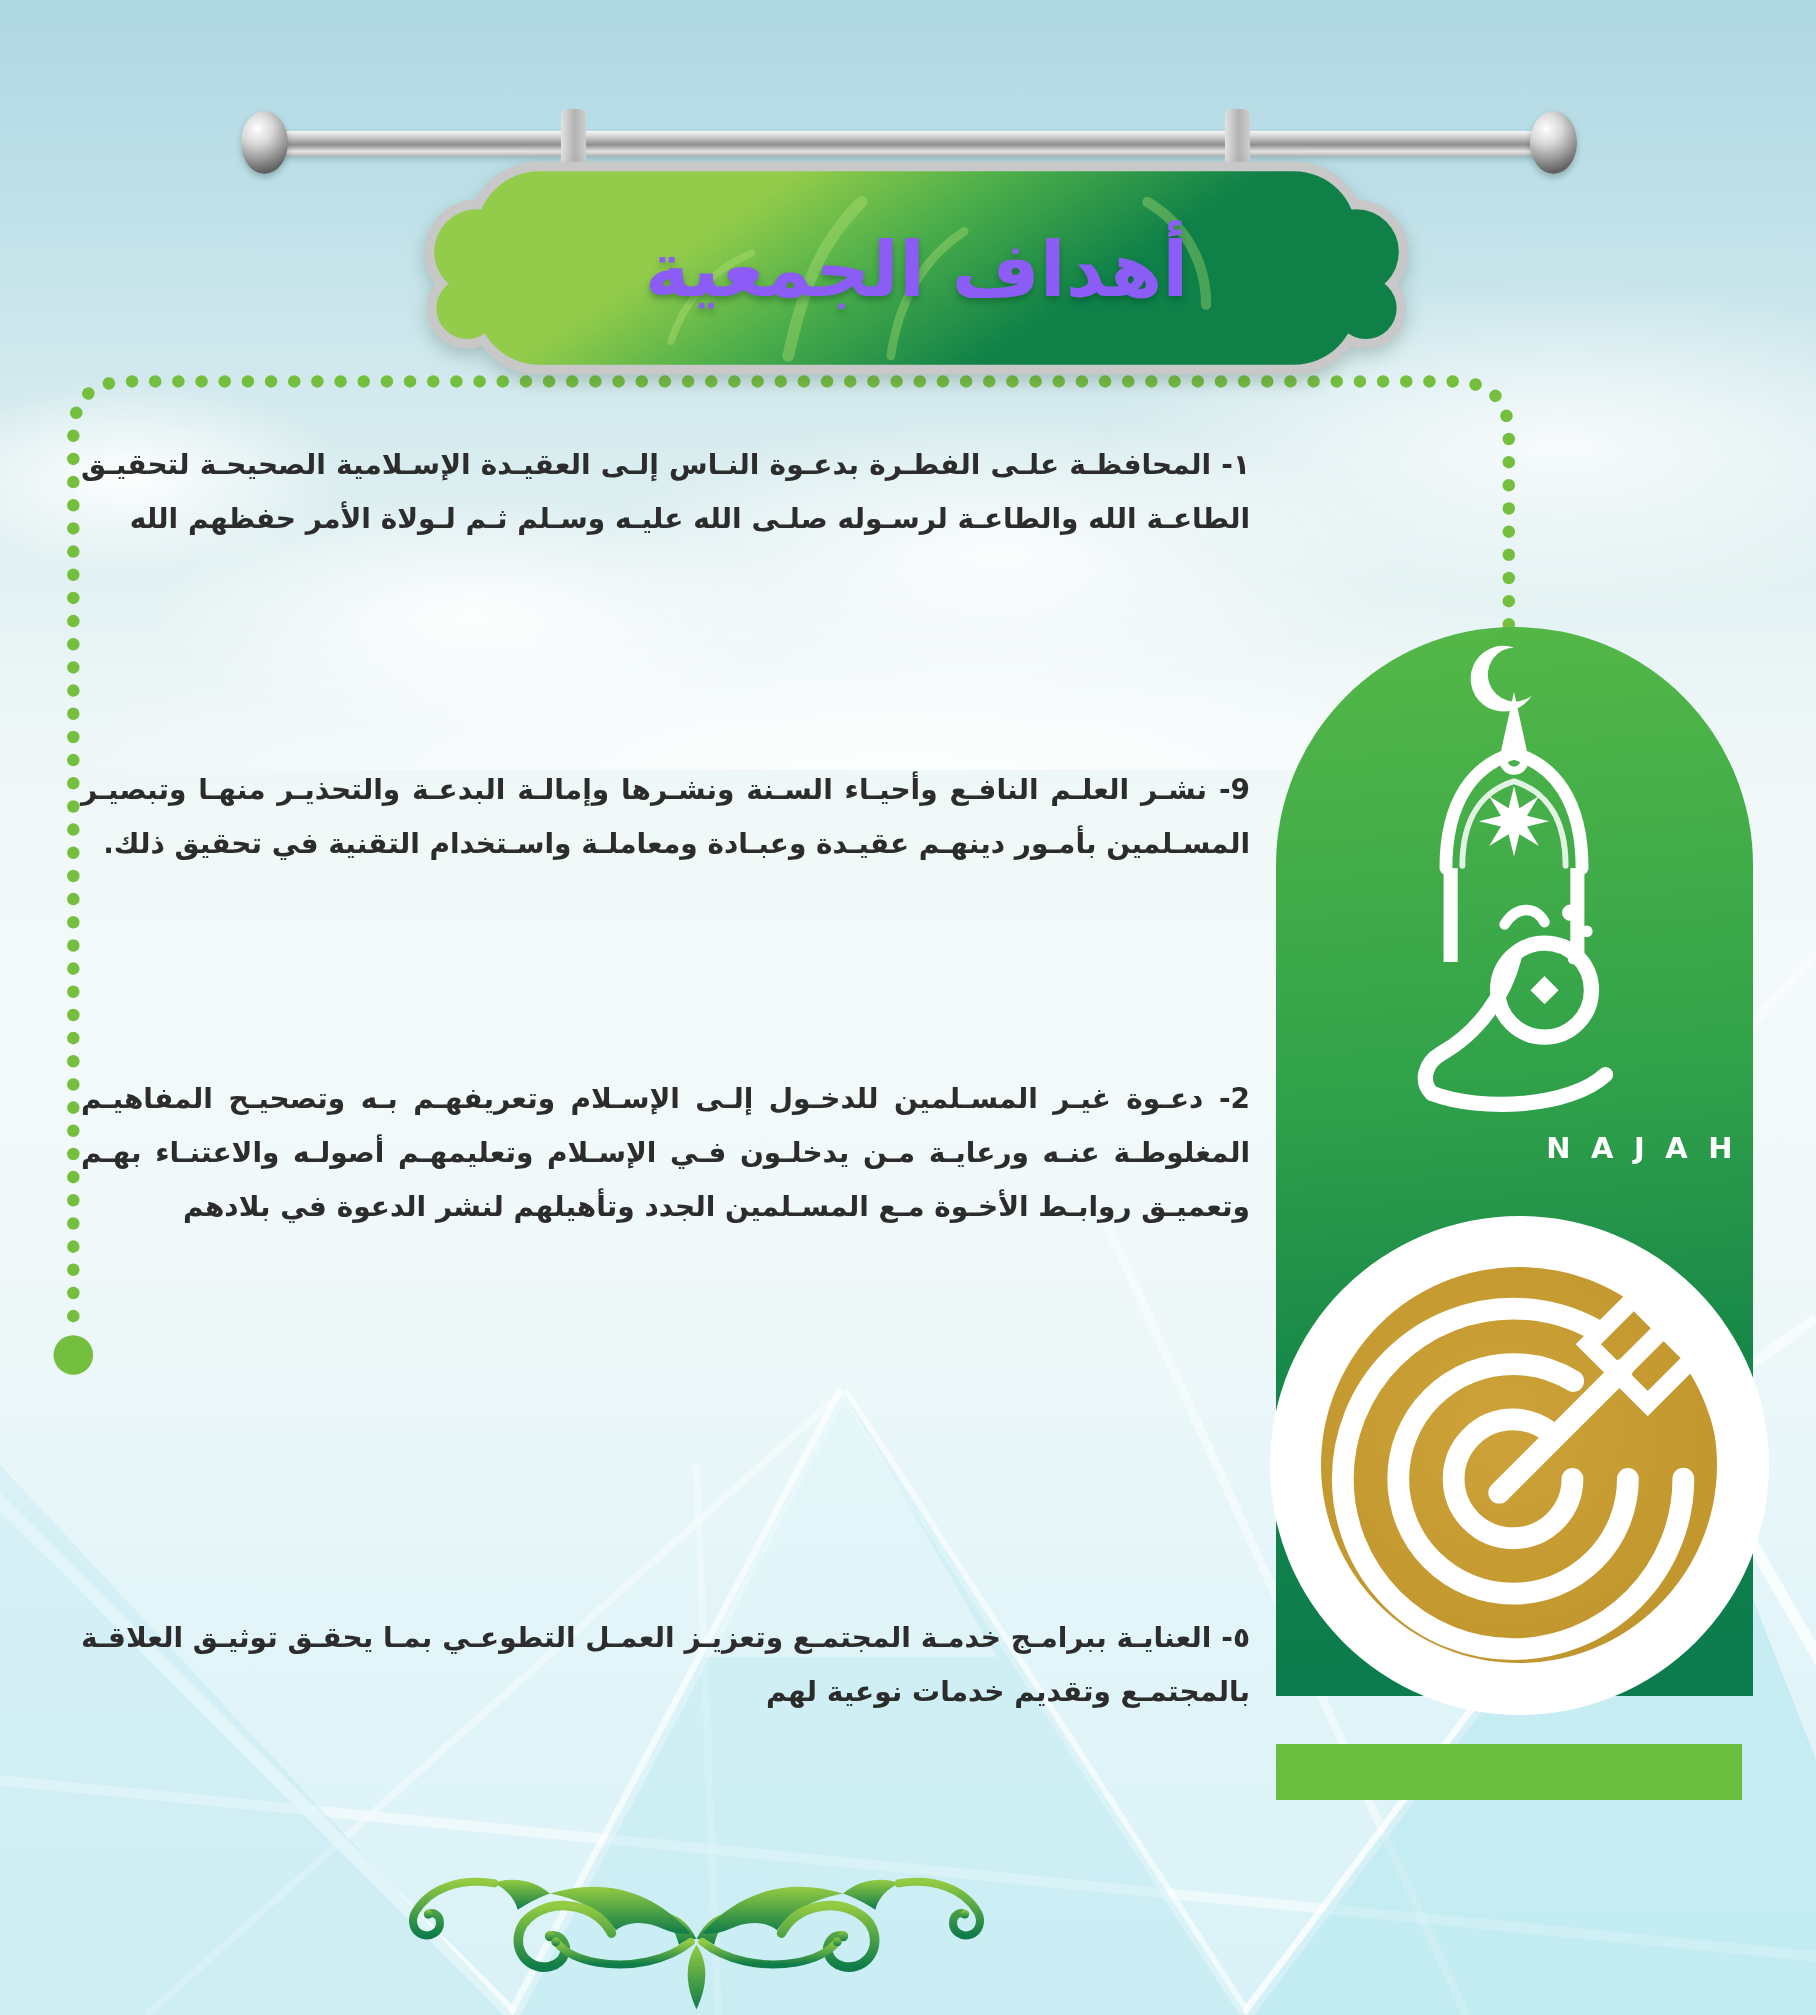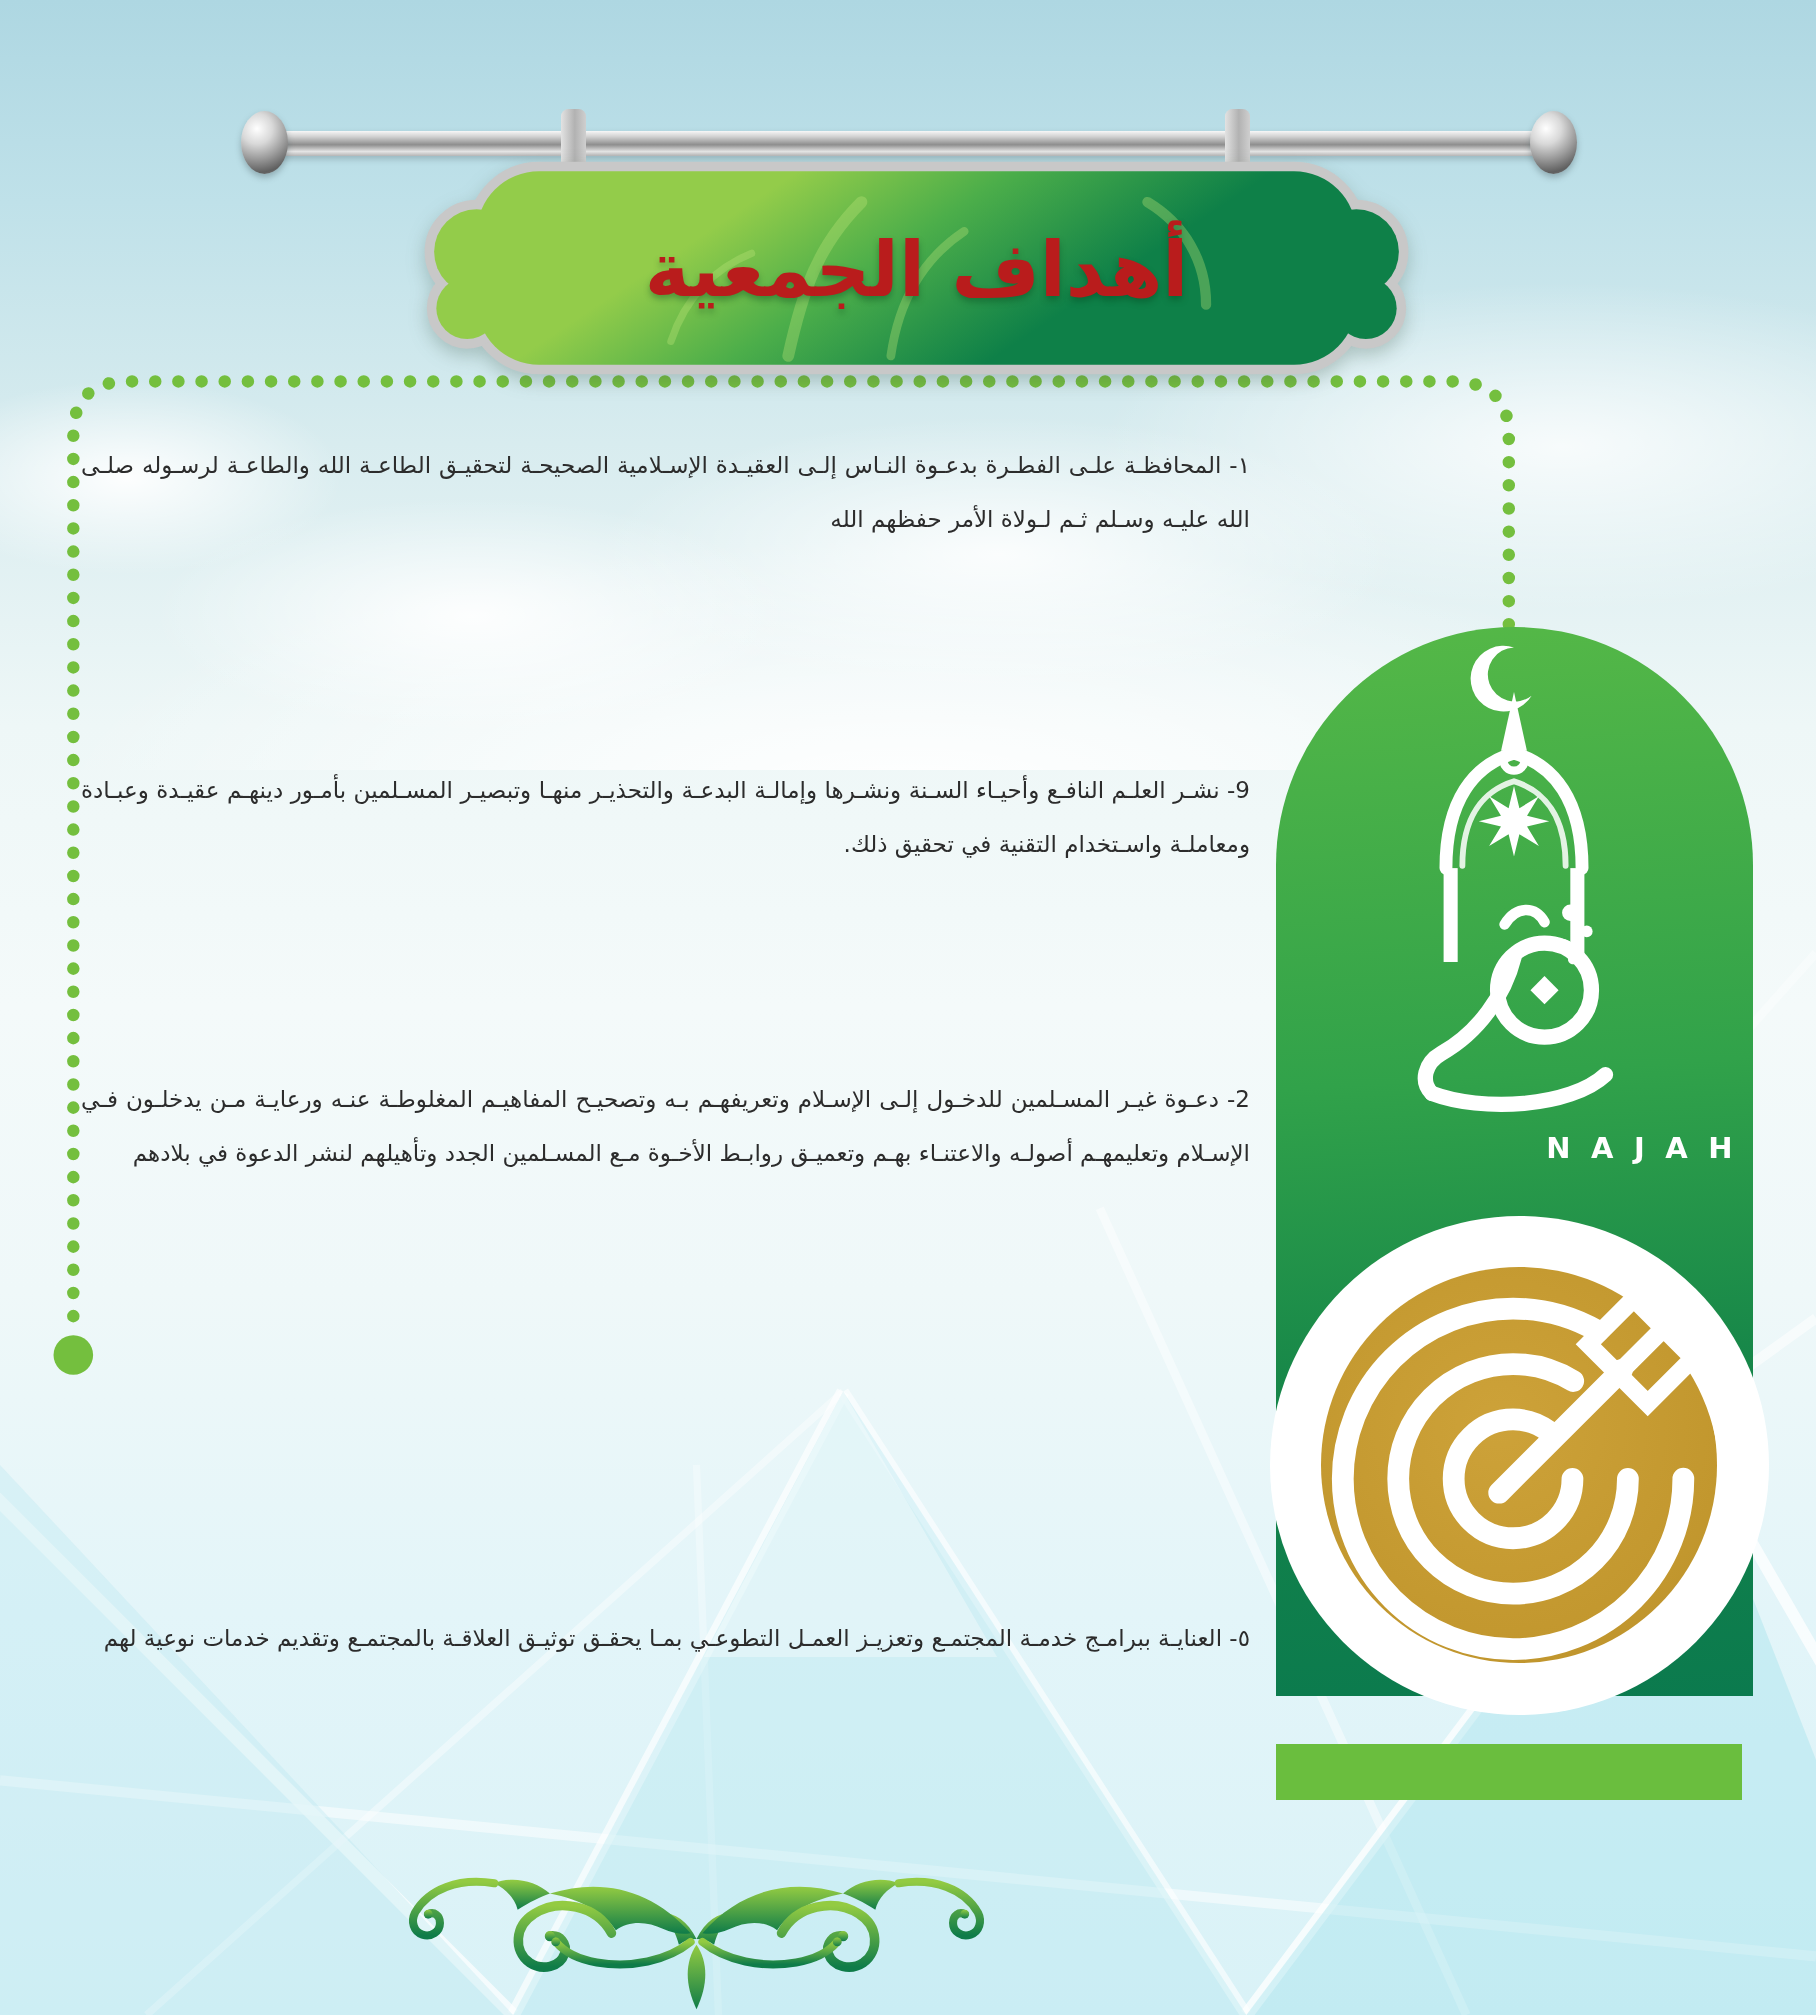--- a/index.html
+++ b/index.html
@@ -29,27 +29,27 @@
   .rod-knob.right{left:1530px;top:111px}
   .rod-strap{position:absolute;width:25px;height:81px;top:109px;border-radius:7.3px 7.3px 0 0;z-index:8;
     background:linear-gradient(90deg,#e2e2e2 0%,#b2b2b2 55%,#cfcfcf 100%)}
   .rod-strap.left{left:561px}
   .rod-strap.right{left:1225px}
   
   .banner-svg{position:absolute;left:407px;top:158px;width:1019px;height:220px;z-index:9;
     filter:drop-shadow(0 7.3px 8.8px rgba(70,95,80,.3))}
   .banner-title{position:absolute;left:407px;top:173px;width:1019px;height:192px;z-index:10;
     display:flex;align-items:center;justify-content:center;
-    color:#b91c1c;font-size:76px;font-weight:bold;letter-spacing:0.7px;
+    color:#8b5cf6;font-size:76px;font-weight:bold;letter-spacing:0.7px;
     text-shadow:0 3.7px 5.9px rgba(0,60,25,.35)}
   
   .dotted-frame{position:absolute;left:0;top:0;width:1816px;height:2015px;z-index:3}
   
-  .goal{position:absolute;right:566px;width:1169px;color:#2c2c2c;font-weight:normal;
-    font-size:23px;line-height:54px;text-align:justify;z-index:5}
+  .goal{position:absolute;right:566px;width:1169px;color:#2c2c2c;font-weight:bold;
+    font-size:28px;line-height:54px;text-align:justify;z-index:5}
   .goal.g1{top:438px}
   .goal.g2{top:763px}
   .goal.g3{top:1072px}
   .goal.g4{top:1446px}
   .goal.g5{top:1611px}
   
   .arch{position:absolute;left:1276px;top:627px;width:477px;height:1069px;z-index:4;
     border-radius:238px 238px 0 0;
     background:linear-gradient(176deg,#55b847 0%,#31a24a 42%,#148449 72%,#0b7a4e 100%);}
   .najah-logo{position:absolute;left:62px;top:13.2px;width:352px;height:475px}

